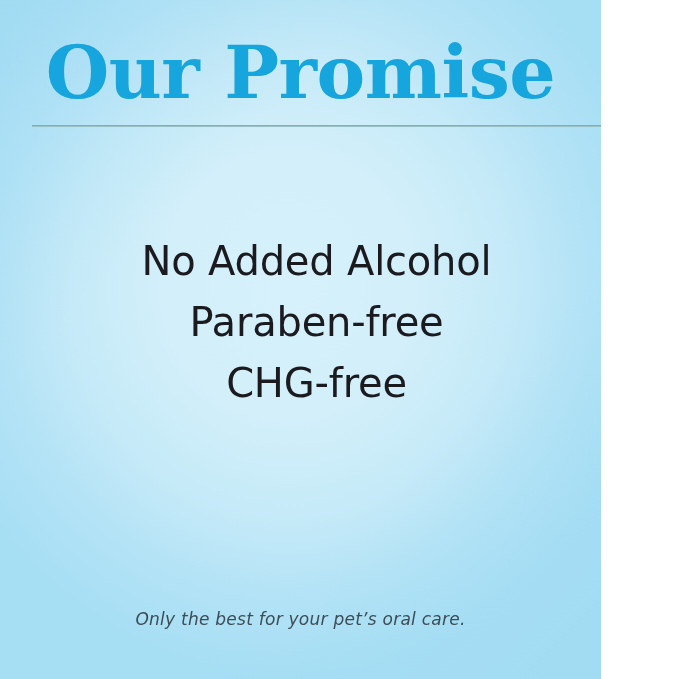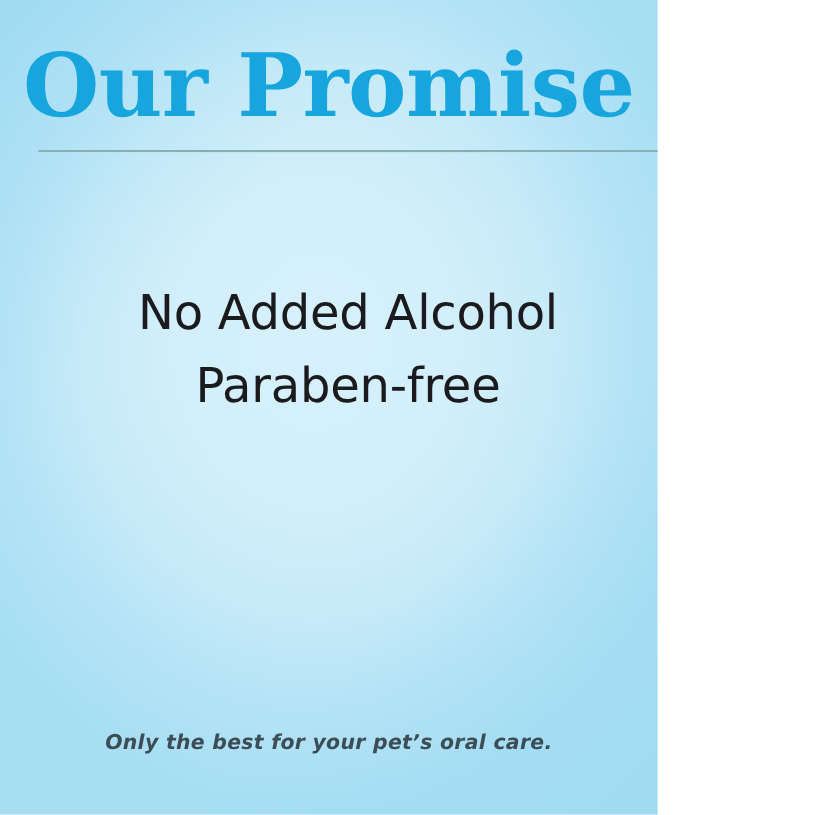--- a/index.html
+++ b/index.html
@@ -10,21 +10,21 @@
   body {
     width: 679px;
     height: 679px;
     overflow: hidden;
     font-family: "Liberation Sans", sans-serif;
   }
 
   
   .promise-card {
     position: relative;
-    width: 548px;
+    width: 601px;
     height: 679px;
     box-sizing: border-box;
     background:
       radial-gradient(ellipse 62% 58% at 48% 42%,
         #d6f1fb 0%,
         #d2effa 34%,
         #c6eaf8 58%,
         #b4e3f6 78%,
         #a6def4 100%);
     overflow: hidden;
@@ -100,21 +100,21 @@
   
   .tagline {
     position: absolute;
     left: 0;
     right: 0;
     top: 609px;
     margin: 0;
     text-align: center;
     font-family: "DejaVu Sans", "Liberation Sans", sans-serif;
     font-style: italic;
-    font-weight: 700;
+    font-weight: 400;
     font-size: 17px;
     letter-spacing: 0.25px;
     color: #3c4d55;
     white-space: nowrap;
   }
 </style>
 </head>
 <body>
 
 <div class="promise-card">
@@ -123,17 +123,18 @@
 
   <div class="title-block">
     <h1 class="promise-title">Our Promise</h1>
   </div>
 
   <hr class="title-divider">
 
   <ul class="claims-list">
     <li class="claim-item">No Added Alcohol</li>
     <li class="claim-item">Paraben-free</li>
+    <li class="claim-item">CHG-free</li>
   </ul>
 
   <p class="tagline">Only the best for your pet’s oral care.</p>
 
 </div>
 
 </body></html>

